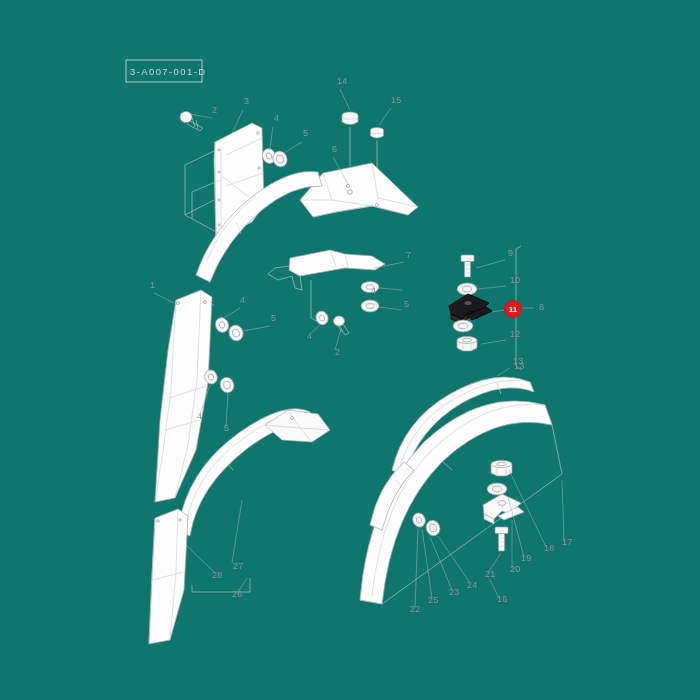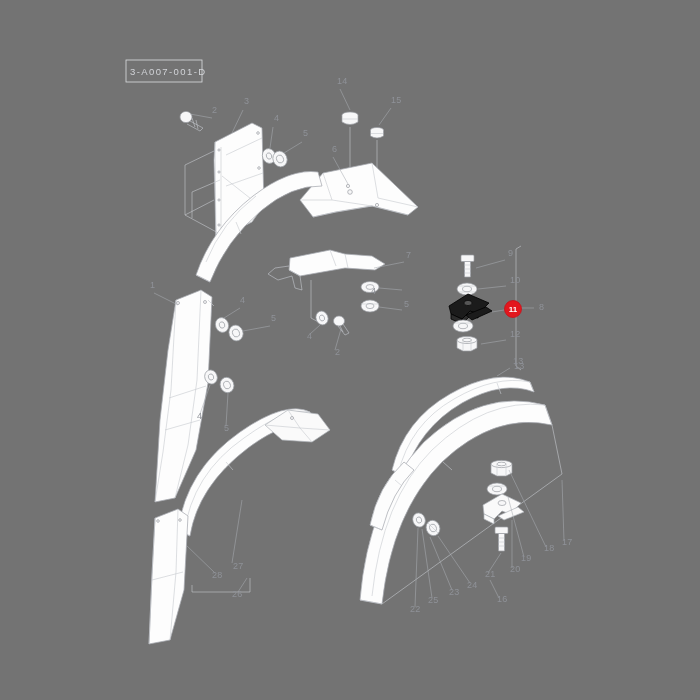--- a/index.html
+++ b/index.html
@@ -12,21 +12,21 @@
     width: 700px;
     height: 700px;
     font-family: "Liberation Sans", sans-serif;
     overflow: hidden;
     position: relative;
   }
   #diagram-root {
     position: relative;
     width: 700px;
     height: 700px;
-    background: #737373;
+    background: #0f766e;
   }
   svg.diagram-svg {
     position: absolute;
     left: 0;
     top: 0;
     width: 700px;
     height: 700px;
     display: block;
   }
   .callout-label {

